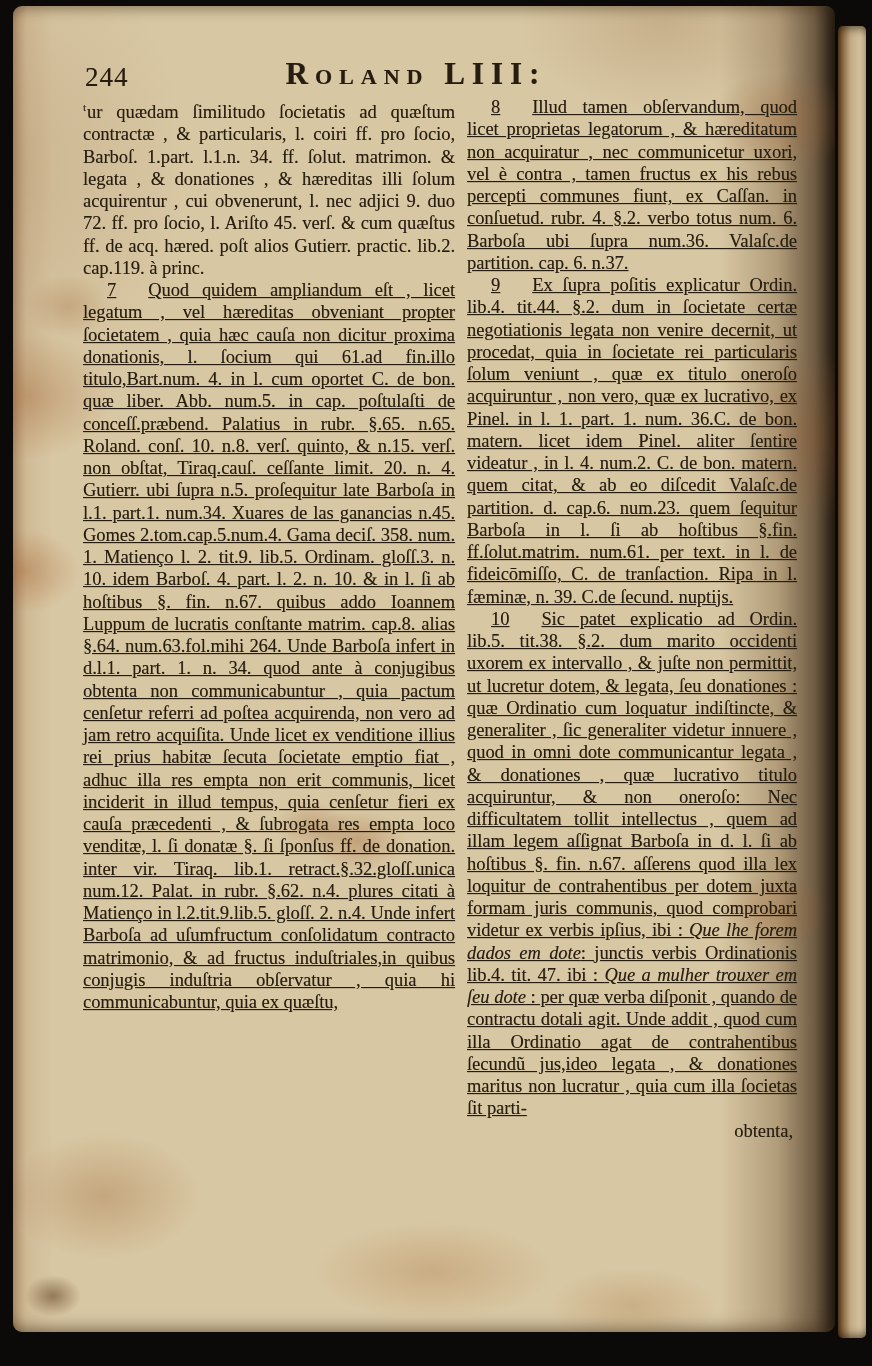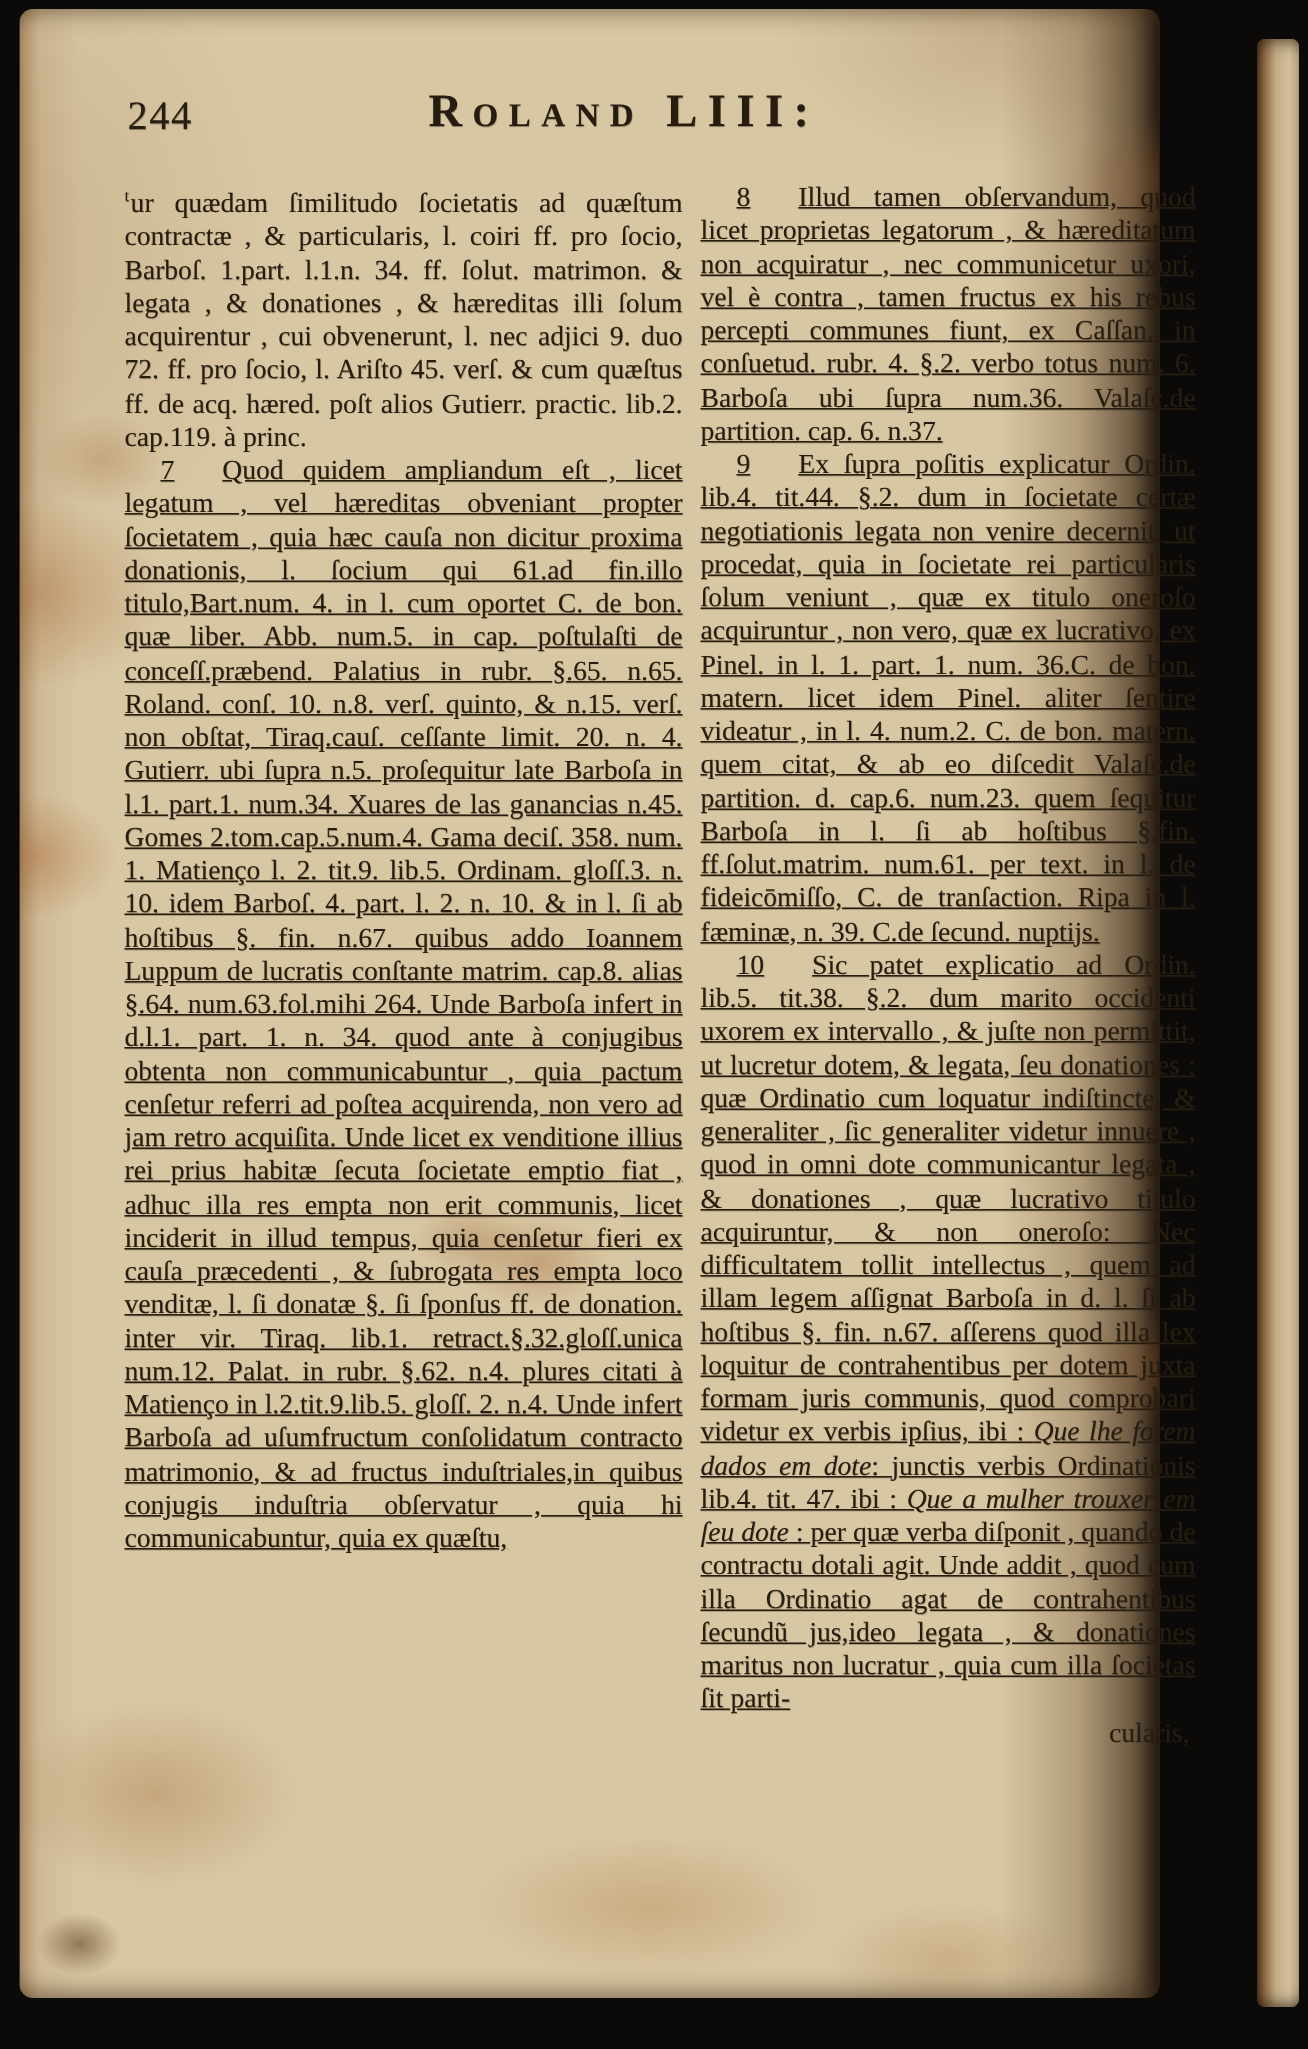--- a/index.html
+++ b/index.html
@@ -6,21 +6,21 @@
   body{
     width:872px;height:1366px;
     background:#0b0a09;
     position:relative;
     overflow:hidden;
     font-family:"Liberation Serif", serif;
   }
   .scan{position:absolute;inset:0;}
   
   .page{
-    position:absolute;left:13px;top:6px;width:760px;height:1326px;
+    position:absolute;left:13px;top:6px;width:822px;height:1326px;
     border-radius:9px;
     background-color:#d8c7a3;
     background-image:
       radial-gradient(ellipse 120px 90px at 14px 390px,  rgba(158,94,44,.38), transparent 70%),
       radial-gradient(ellipse 80px 60px  at 10px 565px,  rgba(165,98,46,.42), transparent 70%),
       radial-gradient(ellipse 60px 45px  at 55px 300px,  rgba(150,90,42,.25), transparent 70%),
       radial-gradient(ellipse 140px 90px at 90px 1190px, rgba(150,92,42,.30), transparent 70%),
       radial-gradient(ellipse 40px 30px  at 40px 1290px, rgba(90,55,25,.55),  transparent 70%),
       radial-gradient(ellipse 70px 45px  at 345px 835px, rgba(150,85,40,.33), transparent 70%),
       radial-gradient(ellipse 55px 35px  at 300px 820px, rgba(140,80,38,.28), transparent 70%),
@@ -47,21 +47,21 @@
   
   .ink{color:#261d10;text-shadow:0.3px 0.4px 0.6px rgba(45,32,14,.45);}
   .header-row{position:absolute;left:70px;top:50px;width:712px;height:42px;}
   .page-number{position:absolute;left:2px;top:6px;font-size:27px;letter-spacing:1px;}
   .header-title{
     position:absolute;left:150px;top:0;width:366px;text-align:center;
     font-size:31px;font-variant:small-caps;letter-spacing:7px;font-weight:600;
   }
   .columns{
     position:absolute;left:70px;top:90px;width:714px;
-    display:flex;gap:12px;margin-top:24px;
+    display:flex;gap:12px;
   }
   .col{font-size:18.4px;line-height:22.25px;}
   .col-left{width:372px;}
   .col-right{width:330px;}
   .para{margin:0;text-align:justify;}
   .para.indented{text-indent:24px;text-decoration:underline;}
   .pnum{padding-right:32px;}
   .ital{font-style:italic;}
   .sup{font-size:11px;vertical-align:7px;margin-right:1px;}
   .catchword{text-align:right;padding-right:4px;}
@@ -80,21 +80,21 @@
 
     <div class="columns ink">
       <div class="col col-left" id="col-left">
           <p class="para"><span class="sup">t</span><span>ur quædam ſimilitudo ſocietatis ad quæſtum contractæ , &amp; particularis, l. coiri ff. pro ſocio, Barboſ. 1.part. l.1.n. 34. ff. ſolut. matrimon. &amp; legata , &amp; donationes , &amp; hæreditas illi ſolum acquirentur , cui obvenerunt, l. nec adjici 9. duo 72. ff. pro ſocio, l. Ariſto 45. verſ. &amp; cum quæſtus ff. de acq. hæred. poſt alios Gutierr. practic. lib.2. cap.119. à princ.</span></p>
           <p class="para indented"><span class="pnum">7</span><span>Quod quidem ampliandum eſt , licet legatum , vel hæreditas obveniant propter ſocietatem , quia hæc cauſa non dicitur proxima donationis, l. ſocium qui 61.ad fin.illo titulo,Bart.num. 4. in l. cum oportet C. de bon. quæ liber. Abb. num.5. in cap. poſtulaſti de conceſſ.præbend. Palatius in rubr. §.65. n.65. Roland. conſ. 10. n.8. verſ. quinto, &amp; n.15. verſ. non obſtat, Tiraq.cauſ. ceſſante limit. 20. n. 4. Gutierr. ubi ſupra n.5. proſequitur late Barboſa in l.1. part.1. num.34. Xuares de las ganancias n.45. Gomes 2.tom.cap.5.num.4. Gama deciſ. 358. num. 1. Matienço l. 2. tit.9. lib.5. Ordinam. gloſſ.3. n. 10. idem Barboſ. 4. part. l. 2. n. 10. &amp; in l. ſi ab hoſtibus §. fin. n.67. quibus addo Ioannem Luppum de lucratis conſtante matrim. cap.8. alias §.64. num.63.fol.mihi 264. Unde Barboſa infert in d.l.1. part. 1. n. 34. quod ante à conjugibus obtenta non communicabuntur , quia pactum cenſetur referri ad poſtea acquirenda, non vero ad jam retro acquiſita. Unde licet ex venditione illius rei prius habitæ ſecuta ſocietate emptio fiat , adhuc illa res empta non erit communis, licet inciderit in illud tempus, quia cenſetur fieri ex cauſa præcedenti , &amp; ſubrogata res empta loco venditæ, l. ſi donatæ §. ſi ſponſus ff. de donation. inter vir. Tiraq. lib.1. retract.§.32.gloſſ.unica num.12. Palat. in rubr. §.62. n.4. plures citati à Matienço in l.2.tit.9.lib.5. gloſſ. 2. n.4. Unde infert Barboſa ad uſumfructum conſolidatum contracto matrimonio, &amp; ad fructus induſtriales,in quibus conjugis induſtria obſervatur , quia hi communicabuntur, quia ex quæſtu,</span></p>
         </div>
       <div class="col col-right" id="col-right">
           <p class="para indented"><span class="pnum">8</span><span>Illud tamen obſervandum, quod licet proprietas legatorum , &amp; hæreditatum non acquiratur , nec communicetur uxori, vel è contra , tamen fructus ex his rebus percepti communes fiunt, ex Caſſan. in conſuetud. rubr. 4. §.2. verbo totus num. 6. Barboſa ubi ſupra num.36. Valaſc.de partition. cap. 6. n.37.</span></p>
           <p class="para indented"><span class="pnum">9</span><span>Ex ſupra poſitis explicatur Ordin. lib.4. tit.44. §.2. dum in ſocietate certæ negotiationis legata non venire decernit, ut procedat, quia in ſocietate rei particularis ſolum veniunt , quæ ex titulo oneroſo acquiruntur , non vero, quæ ex lucrativo, ex Pinel. in l. 1. part. 1. num. 36.C. de bon. matern. licet idem Pinel. aliter ſentire videatur , in l. 4. num.2. C. de bon. matern. quem citat, &amp; ab eo diſcedit Valaſc.de partition. d. cap.6. num.23. quem ſequitur Barboſa in l. ſi ab hoſtibus §.fin. ff.ſolut.matrim. num.61. per text. in l. de fideicōmiſſo, C. de tranſaction. Ripa in l. fæminæ, n. 39. C.de ſecund. nuptijs.</span></p>
           <p class="para indented"><span class="pnum">10</span><span>Sic patet explicatio ad Ordin. lib.5. tit.38. §.2. dum marito occidenti uxorem ex intervallo , &amp; juſte non permittit, ut lucretur dotem, &amp; legata, ſeu donationes : quæ Ordinatio cum loquatur indiſtincte, &amp; generaliter , ſic generaliter videtur innuere , quod in omni dote communicantur legata , &amp; donationes , quæ lucrativo titulo acquiruntur, &amp; non oneroſo: Nec difficultatem tollit intellectus , quem ad illam legem aſſignat Barboſa in d. l. ſi ab hoſtibus §. fin. n.67. aſſerens quod illa lex loquitur de contrahentibus per dotem juxta formam juris communis, quod comprobari videtur ex verbis ipſius, ibi : </span><span class="ital">Que lhe forem dados em dote</span><span>: junctis verbis Ordinationis lib.4. tit. 47. ibi : </span><span class="ital">Que a mulher trouxer em ſeu dote</span><span> : per quæ verba diſponit , quando de contractu dotali agit. Unde addit , quod cum illa Ordinatio agat de contrahentibus ſecundũ jus,ideo legata , &amp; donationes maritus non lucratur , quia cum illa ſocietas ſit parti-</span></p>
-          <div class="catchword">cularis,</div>
+          <div class="catchword">obtenta,</div>
         </div>
     </div>
 
   </div>
 
   <div class="next-page"></div>
 
 </div>
 
 </body></html>

